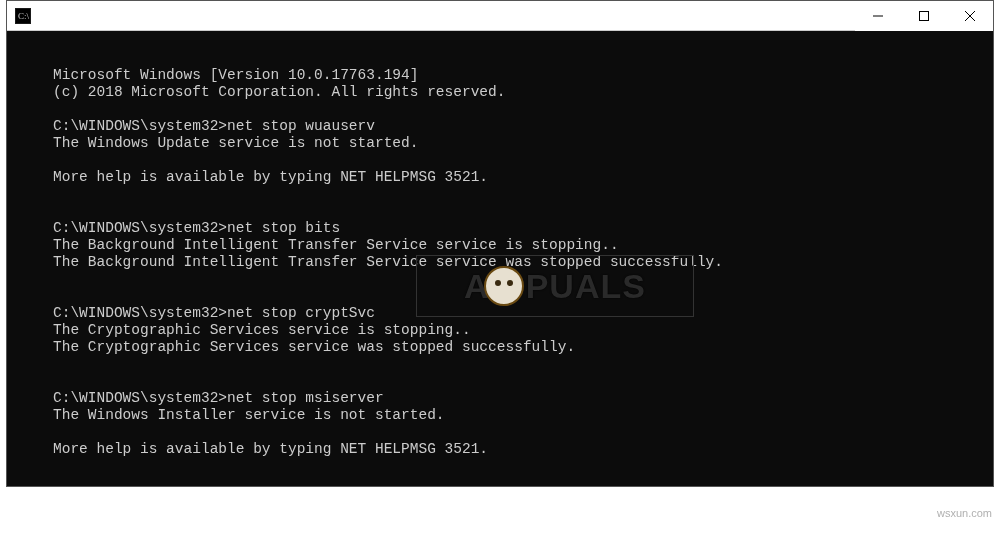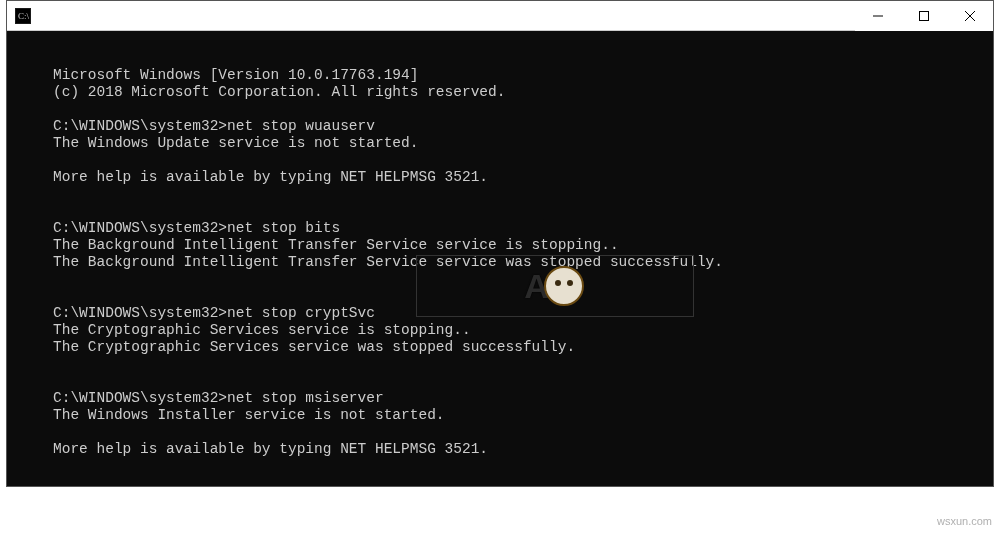--- a/index.html
+++ b/index.html
@@ -105,21 +105,21 @@
       font-size: 34px;
       font-weight: 700;
       color: #2a2a2a;
       text-shadow: 0 0 2px #000;
       letter-spacing: 1px;
     }
     .watermark-text .pre { margin-right: -6px; }
     .footer-mark {
       position: absolute;
       right: 8px;
-      bottom: 6px;
+      bottom: 14px;
       font-size: 11px;
       color: #b0b0b0;
       font-family: Arial, sans-serif;
     }
   </style>
 </head>
 <body>
 
 <div class="window">
   <div class="titlebar">
@@ -152,15 +152,16 @@
   </div>
 
   <div class="terminal">
     <div id="term-lines"><div class="line">Microsoft Windows [Version 10.0.17763.194]</div><div class="line">(c) 2018 Microsoft Corporation. All rights reserved.</div><div class="line">&nbsp;</div><div class="line">C:\WINDOWS\system32&gt;net stop wuauserv</div><div class="line">The Windows Update service is not started.</div><div class="line">&nbsp;</div><div class="line">More help is available by typing NET HELPMSG 3521.</div><div class="line">&nbsp;</div><div class="line">&nbsp;</div><div class="line">C:\WINDOWS\system32&gt;net stop bits</div><div class="line">The Background Intelligent Transfer Service service is stopping..</div><div class="line">The Background Intelligent Transfer Service service was stopped successfully.</div><div class="line">&nbsp;</div><div class="line">&nbsp;</div><div class="line">C:\WINDOWS\system32&gt;net stop cryptSvc</div><div class="line">The Cryptographic Services service is stopping..</div><div class="line">The Cryptographic Services service was stopped successfully.</div><div class="line">&nbsp;</div><div class="line">&nbsp;</div><div class="line">C:\WINDOWS\system32&gt;net stop msiserver</div><div class="line">The Windows Installer service is not started.</div><div class="line">&nbsp;</div><div class="line">More help is available by typing NET HELPMSG 3521.</div><div class="line">&nbsp;</div><div class="line">&nbsp;</div></div>
   </div>
 </div>
 
 <div class="watermark-box">
   <span class="watermark-text"><span class="pre">A</span></span>
   <span class="watermark-logo"></span>
+  <span class="watermark-text">PUALS</span>
 </div>
 
 <div class="footer-mark">wsxun.com</div>
 
 </body></html>

